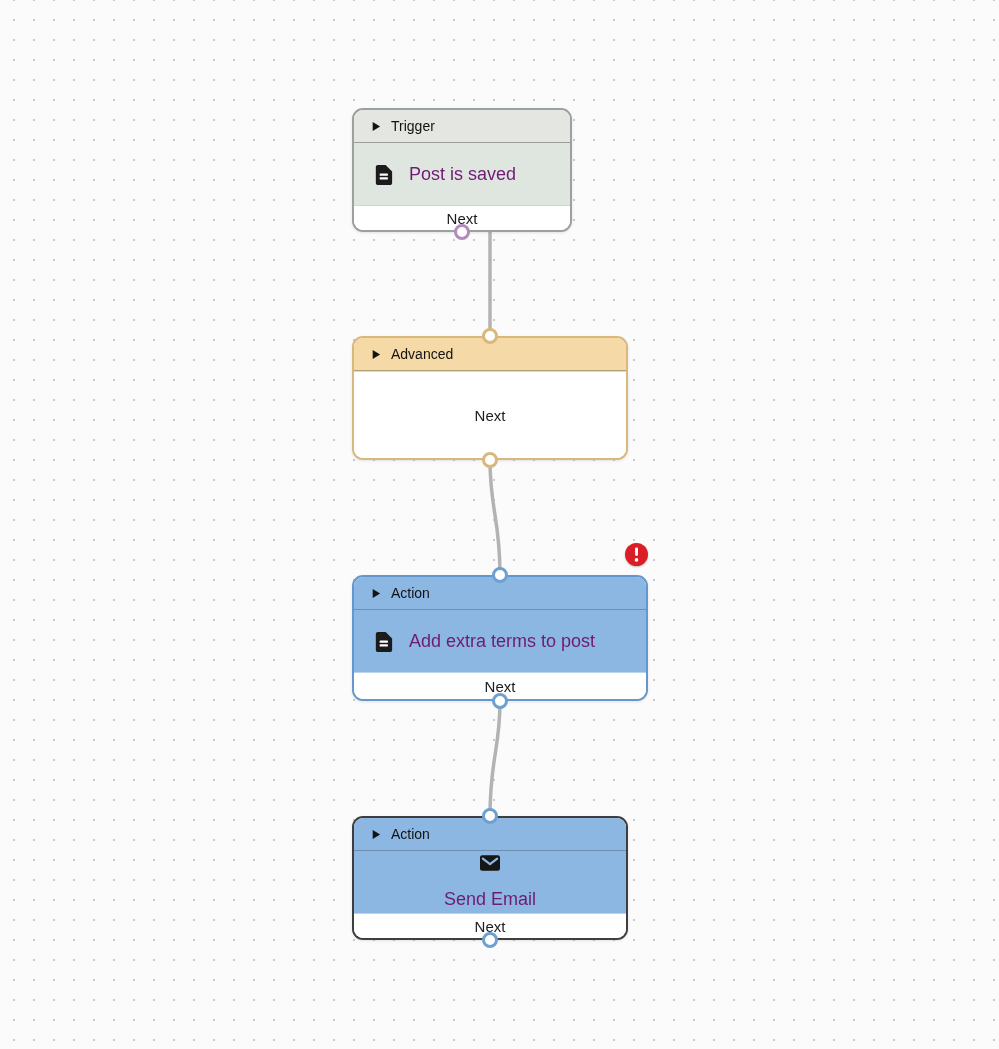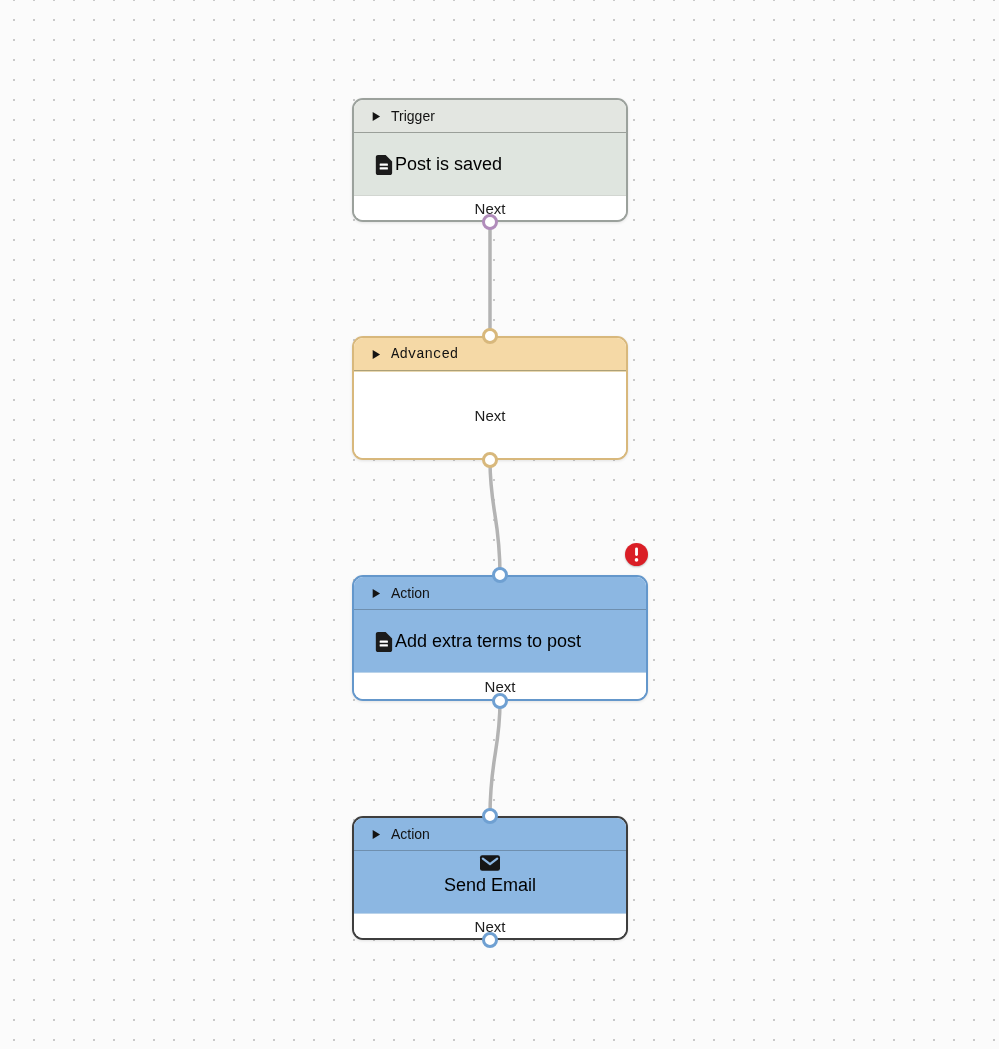--- a/index.html
+++ b/index.html
@@ -23,22 +23,22 @@
     box-shadow:0 1px 3px rgba(0,0,0,0.10);
     background:#fff;
   }
   .node-header{
     flex:0 0 32px;display:flex;align-items:center;gap:10px;
     padding:0 17px;border-bottom:1px solid rgba(0,0,0,0.25);
     font-size:14px;color:#121212;cursor:pointer;
   }
   .tri{display:flex;align-items:center;}
   .node-body{
-    flex:0 0 62px;display:flex;align-items:center;
-    padding:0 18px;font-size:18px;color:#000000;
+    flex:0 0 62px;display:flex;align-items:center;gap:14px;
+    padding:0 18px;font-size:18px;color:#701a75;
   }
   .node-icon{display:flex;align-items:center;}
   .node-footer{
     flex:1;background:#ffffff;display:flex;align-items:center;justify-content:center;
     font-size:15px;color:#1c1c1c;border-top:1px solid rgba(0,0,0,0.12);
   }
   .port{
     position:absolute;left:50%;width:16px;height:16px;border-radius:50%;
     background:#ffffff;border:3px solid #999;box-sizing:border-box;
     transform:translate(-50%,-50%);cursor:crosshair;
@@ -54,21 +54,21 @@
 </head>
 <body>
 
 <div class="canvas">
   <svg class="edges" width="999" height="1049">
       <path d="M490 222 L490 336" class="edge" stroke="#b3b3b3" stroke-width="3.5"></path>
       <path d="M490 460 C490 510 500 518 500 575" class="edge" stroke="#b3b3b3" stroke-width="3.5"></path>
       <path d="M500 701 C500 750 490 758 490 816" class="edge" stroke="#b3b3b3" stroke-width="3.5"></path>
     </svg>
 
-<div class="node" style="left: 352px; top: 98px; width: 276px; height: 124px; text-align: center;">
+<div class="node" style="left: 352px; top: 108px; width: 220px; height: 124px; text-align: center;">
     <div class="node-box" style="border-color: rgb(155, 161, 156);">
       <div class="node-header" style="background: rgb(227, 230, 225); border-bottom-color: rgb(154, 159, 153);">
         <span class="tri">
           <svg width="10" height="11" viewBox="0 0 10 11">
               <path d="M1.7 0.9 L9.1 5.5 L1.7 10.1 Z" fill="#141414"></path>
             </svg>
         </span>
         <span class="node-category">Trigger</span>
       </div>
       <div class="node-body" style="background: rgb(223, 229, 223);">
@@ -83,21 +83,21 @@
       </div>
       <div class="node-footer" style="border-top-color: rgb(210, 214, 209);">
         <span class="next-label">Next</span>
       </div>
     </div>
 
     <span class="port port-bottom" style="border-color: rgb(177, 140, 187);"></span>
   </div>
     <div class="node" style="left: 352px; top: 336px; width: 276px; height: 124px;">
     <div class="node-box" style="border-color: rgb(216, 184, 124);">
-      <div class="node-header" style="background: rgb(245, 217, 166); border-bottom-color: rgb(173, 160, 119); font-family: Liberation Mono, monospace;">
+      <div class="node-header" style="background: rgb(245, 217, 166); border-bottom-color: rgb(173, 160, 119);">
         <span class="tri">
           <svg width="10" height="11" viewBox="0 0 10 11">
               <path d="M1.7 0.9 L9.1 5.5 L1.7 10.1 Z" fill="#141414"></path>
             </svg>
         </span>
         <span class="node-category">Advanced</span>
       </div>
       <div class="node-footer" style="border-top-color: rgb(233, 216, 176);">
         <span class="next-label">Next</span>
       </div>

